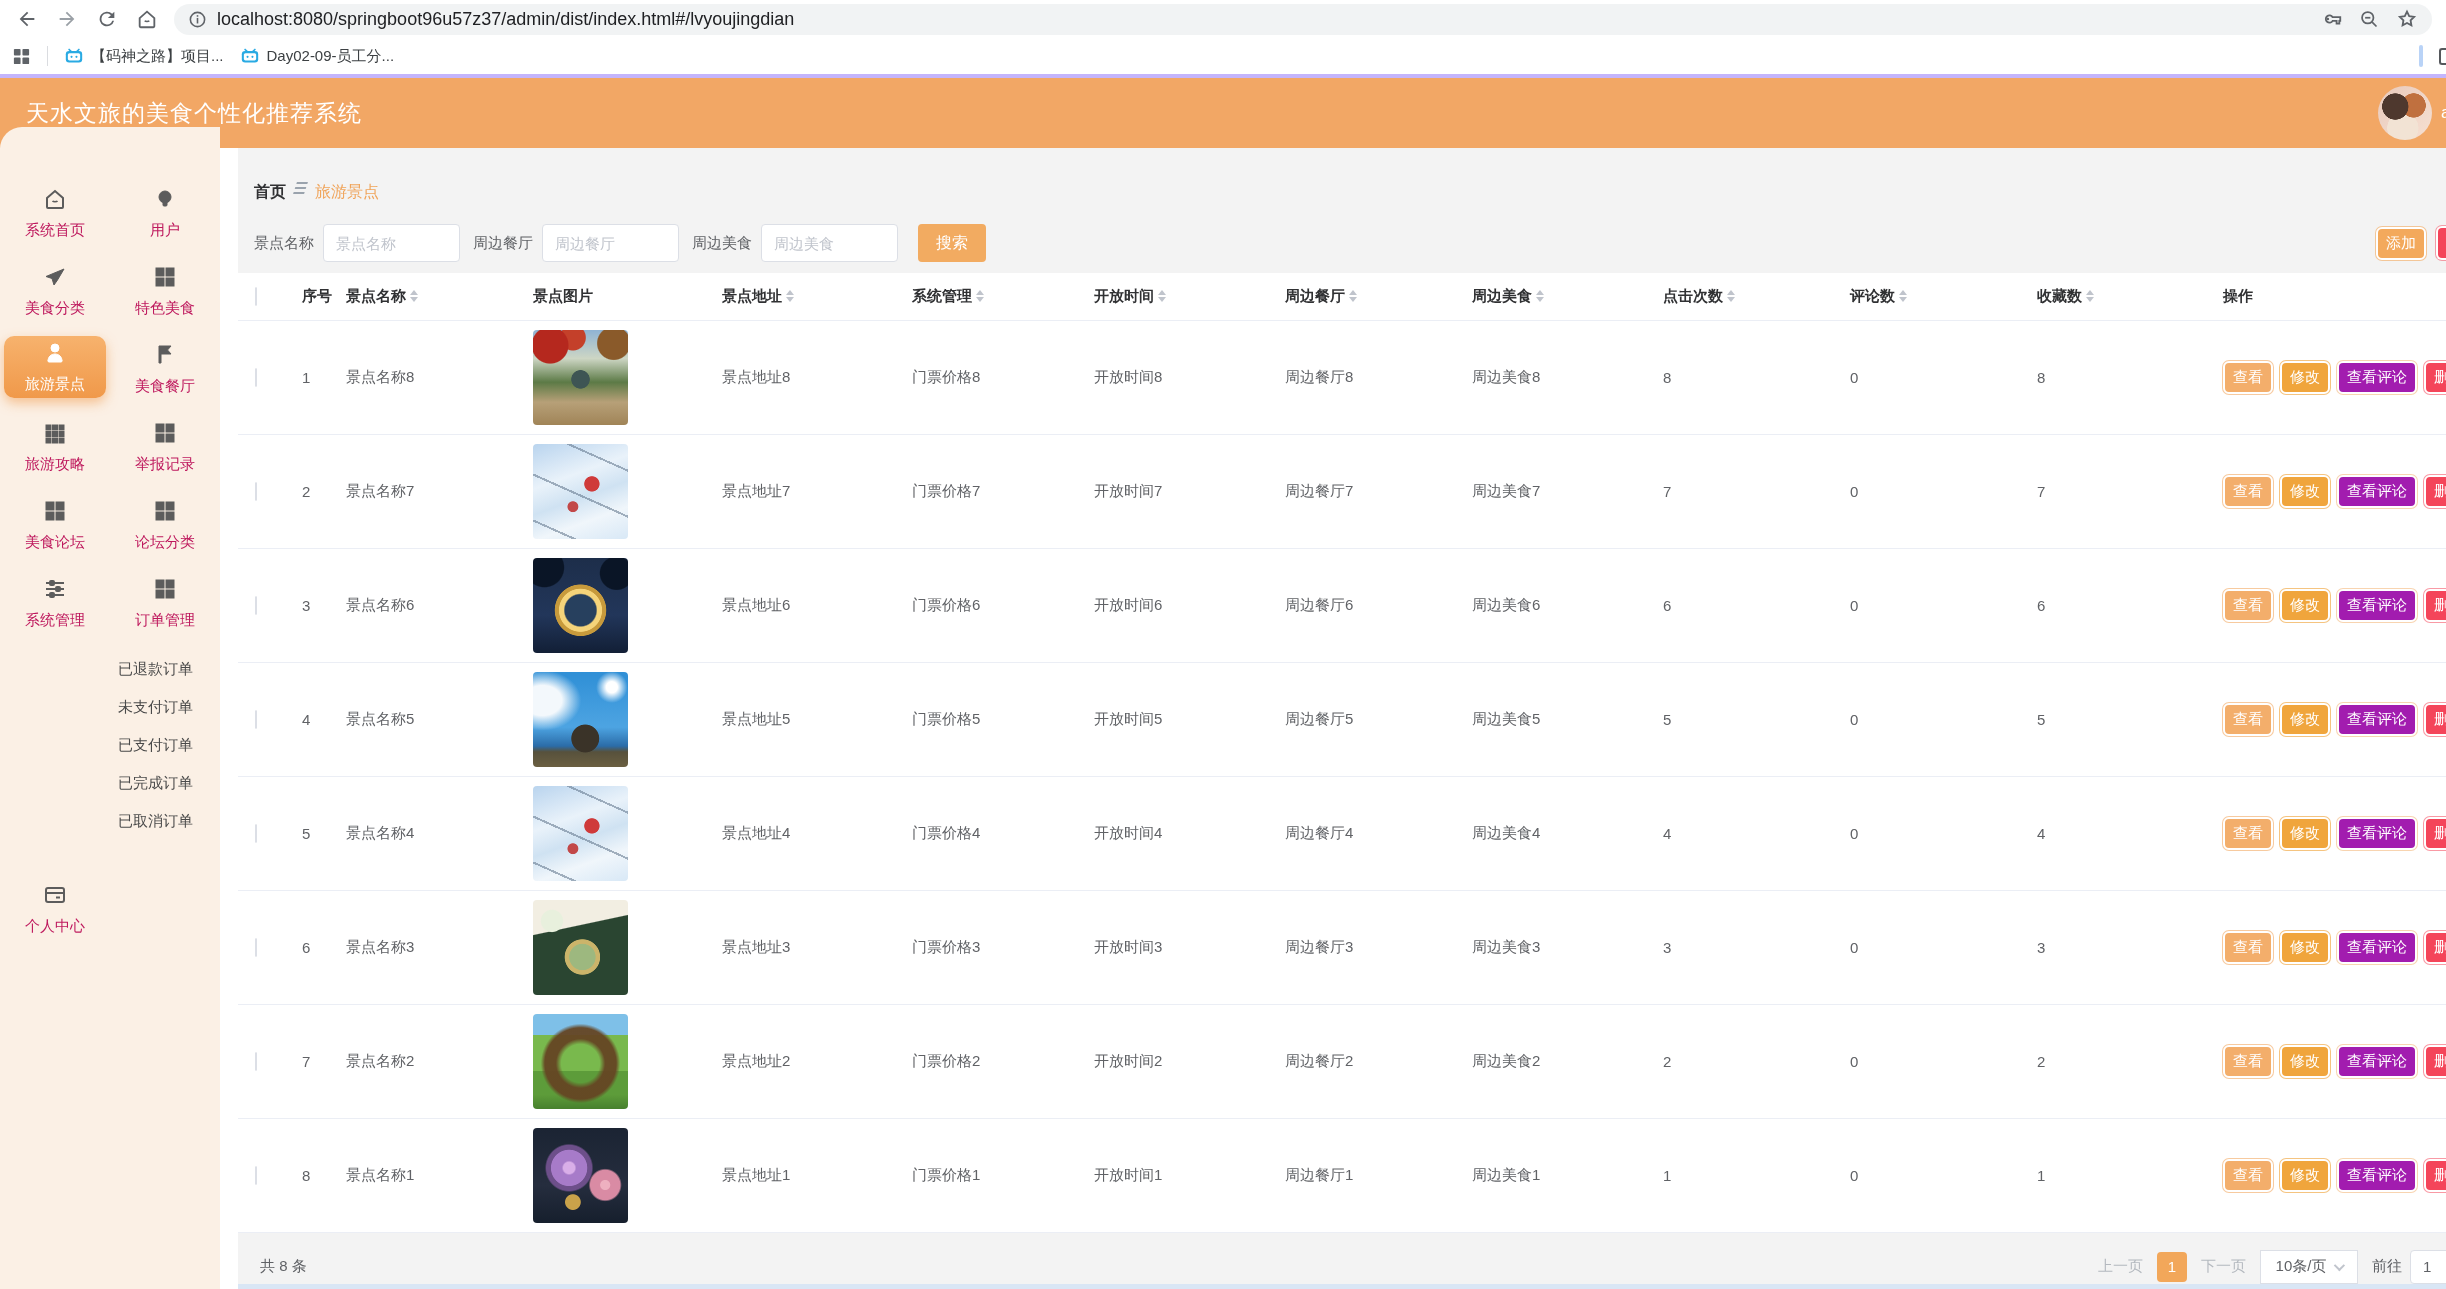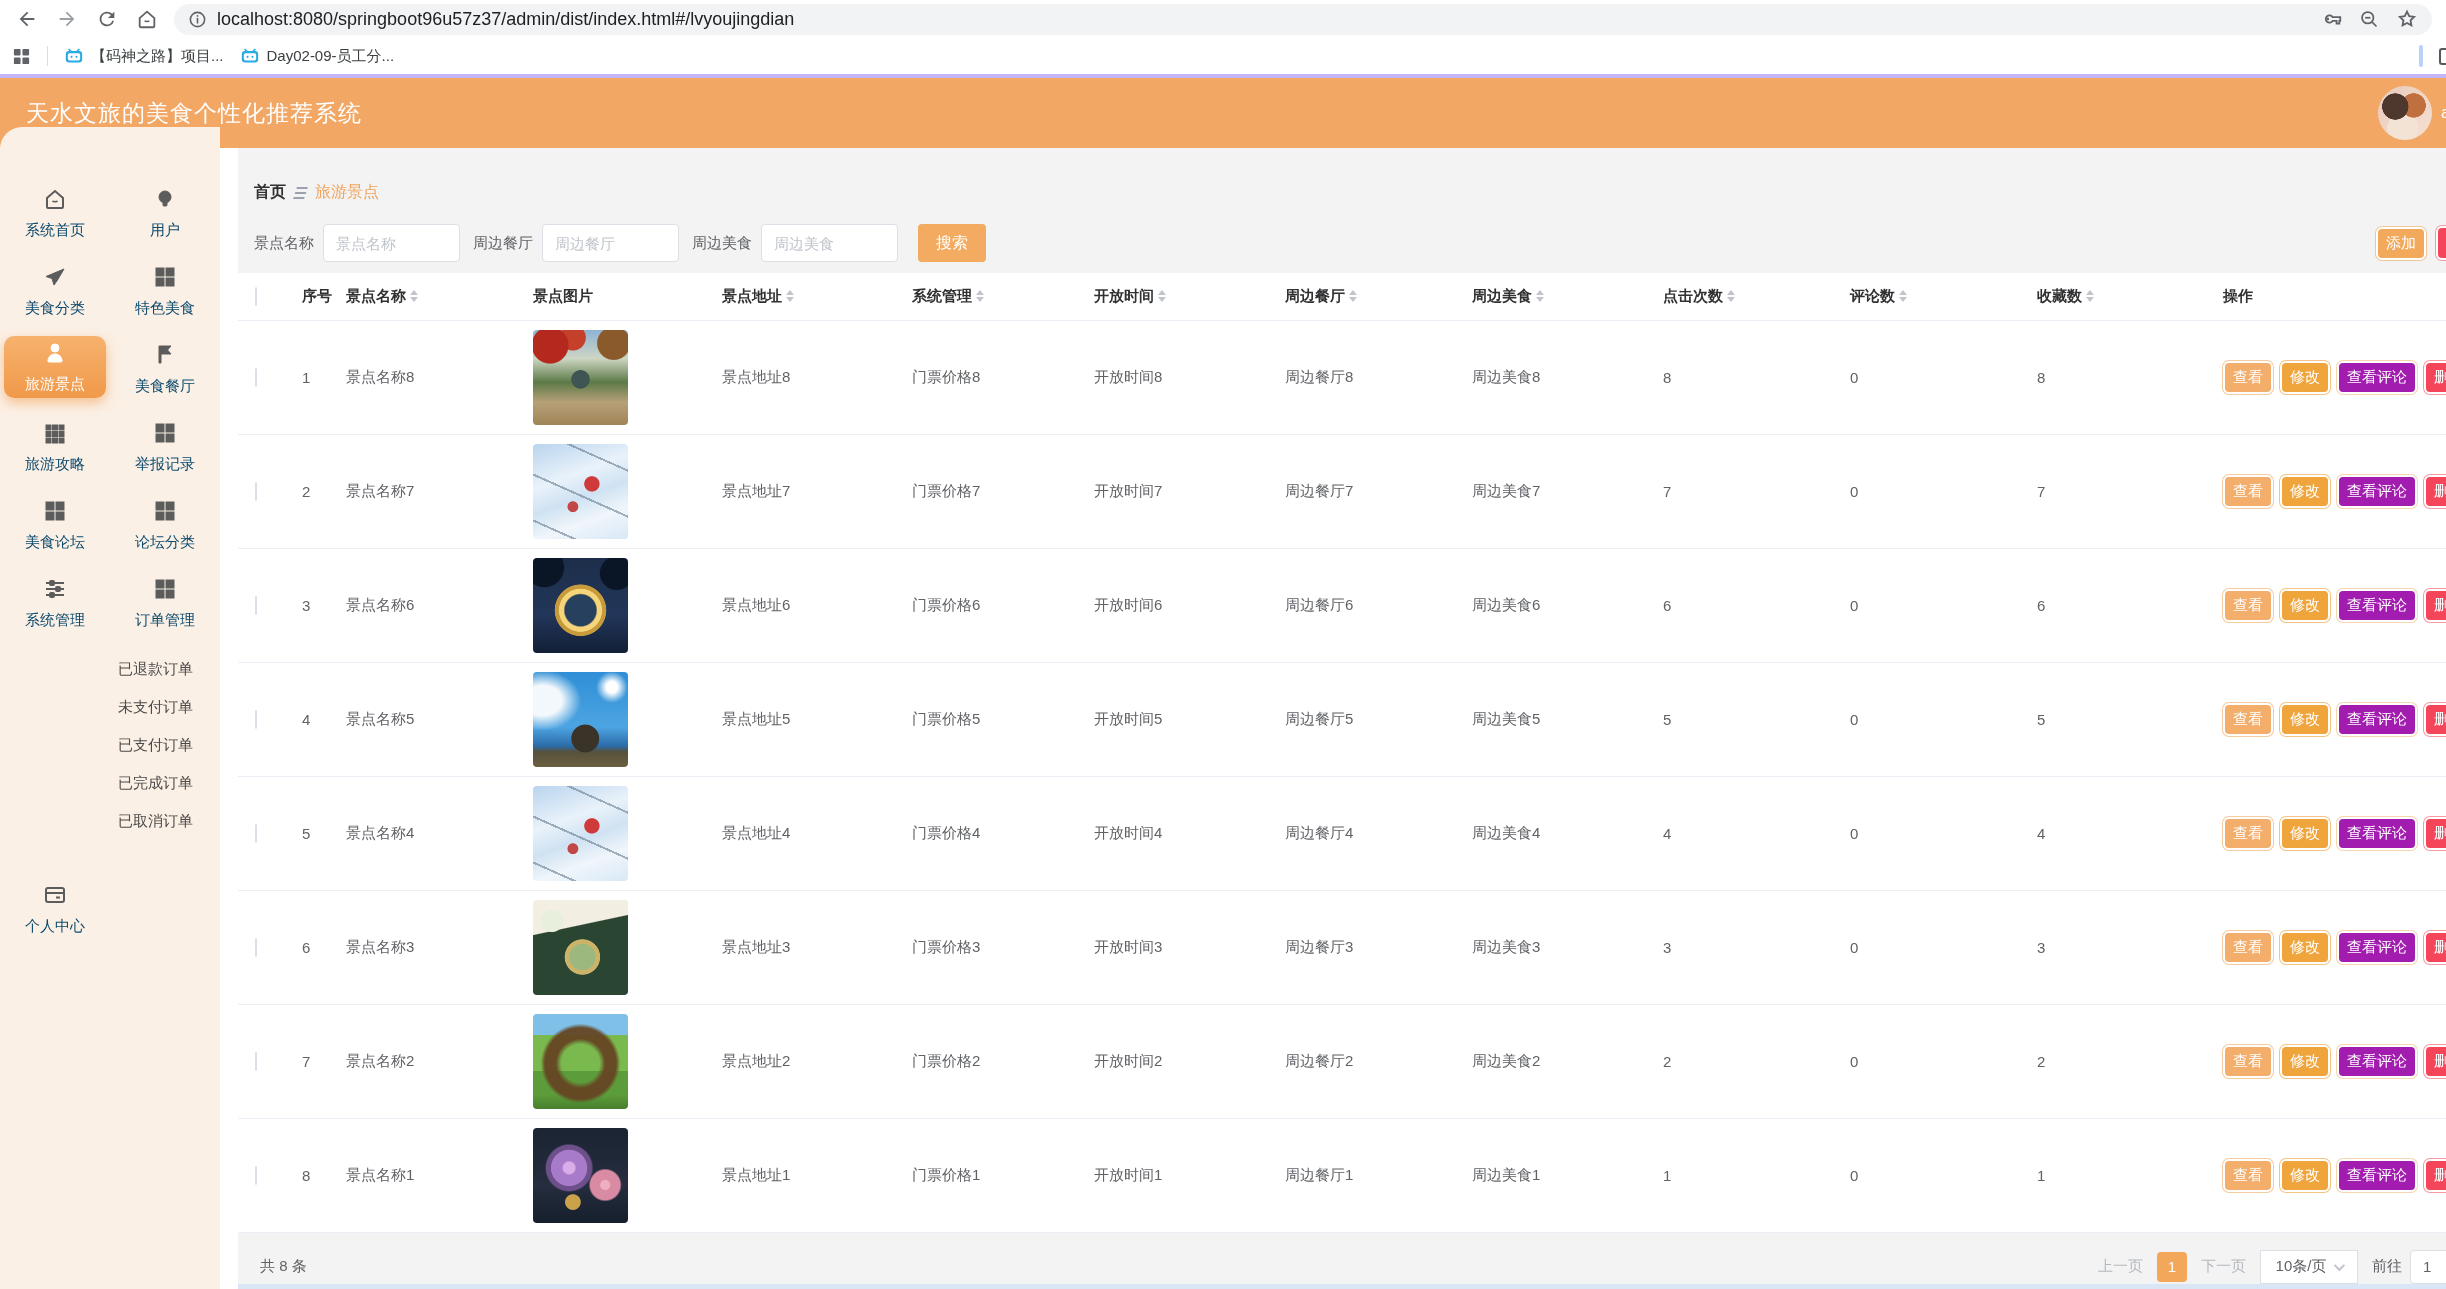--- a/index.html
+++ b/index.html
@@ -29,33 +29,33 @@
       radial-gradient(circle at 66% 36%, #c0703f 0 24%, rgba(192,112,63,0) 25%),
       radial-gradient(circle at 46% 78%, #f2e3d4 0 30%, rgba(242,227,212,0) 31%),
       linear-gradient(135deg,#e9cabc,#f6e0d2); }
   .hdr-user { color:#fff; font-size:17px; }
   .hdr-corner { position:absolute; left:0; bottom:-1px; width:220px; height:22px; background:#fbf0e5; border-top-left-radius:22px; }
 
   
   .app-body { display:flex; height:1141px; }
   .sidebar { width:220px; background:#fbf0e5; flex:0 0 auto; }
   .side-grid { display:grid; grid-template-columns:110px 110px; padding-top:26px; }
-  .side-item { height:78px; display:flex; flex-direction:column; align-items:center; justify-content:center; gap:7px; color:#0c4a6e; font-size:15px; }
+  .side-item { height:78px; display:flex; flex-direction:column; align-items:center; justify-content:center; gap:7px; color:#be185d; font-size:15px; }
   .side-item svg { width:24px; height:24px; fill:#5c5c5c; stroke:#5c5c5c; }
   .side-item.active { margin:6px 4px; height:62px; border-radius:10px; color:#fff;
       background:linear-gradient(180deg,#f7b26d,#f0994a); box-shadow:0 5px 12px rgba(240,153,74,.55); }
   .side-item.active svg { fill:#fff; stroke:#fff; }
   .sub-list { grid-column:2; display:flex; flex-direction:column; padding-top:8px; }
   .sub-item { height:38px; display:flex; align-items:center; color:#4a4a4a; font-size:15px; padding-left:8px; }
   .profile-cell { grid-column:1; margin-top:30px; }
 
   .main { flex:1; background:#f3f3f3; border-left:18px solid #fff; display:flex; flex-direction:column; min-width:0; }
 
   
-  .breadcrumb { margin:34px 0 0 16px; display:flex; align-items:center; gap:9px; font-size:16px; }
+  .breadcrumb { margin:34px 0 0 16px; display:flex; align-items:flex-start; gap:9px; font-size:16px; }
   .bc-home { color:#303133; font-weight:bold; }
   .bc-sep { display:flex; flex-direction:column; gap:3px; transform:skewX(-18deg); }
   .bc-sep i { display:block; width:11px; height:2px; background:#9aa3ad; }
   .bc-current { color:#f0a45a; }
 
   .filters { display:flex; align-items:center; margin:21px 16px 0 16px; }
   .f-label { color:#606266; margin-right:9px; }
   .f-input { width:137px; height:38px; border:1px solid #dcdfe6; border-radius:4px; background:#fff; padding:0 12px; font-size:15px; color:#606266; margin-right:13px; font-family:"Liberation Sans",sans-serif; }
   .f-input::placeholder { color:#c0c4cc; }
   .search-btn { width:68px; height:38px; background:#f2ab61; color:#fff; border:none; border-radius:4px; font-size:16px; margin-left:7px; font-family:"Liberation Sans",sans-serif; }

